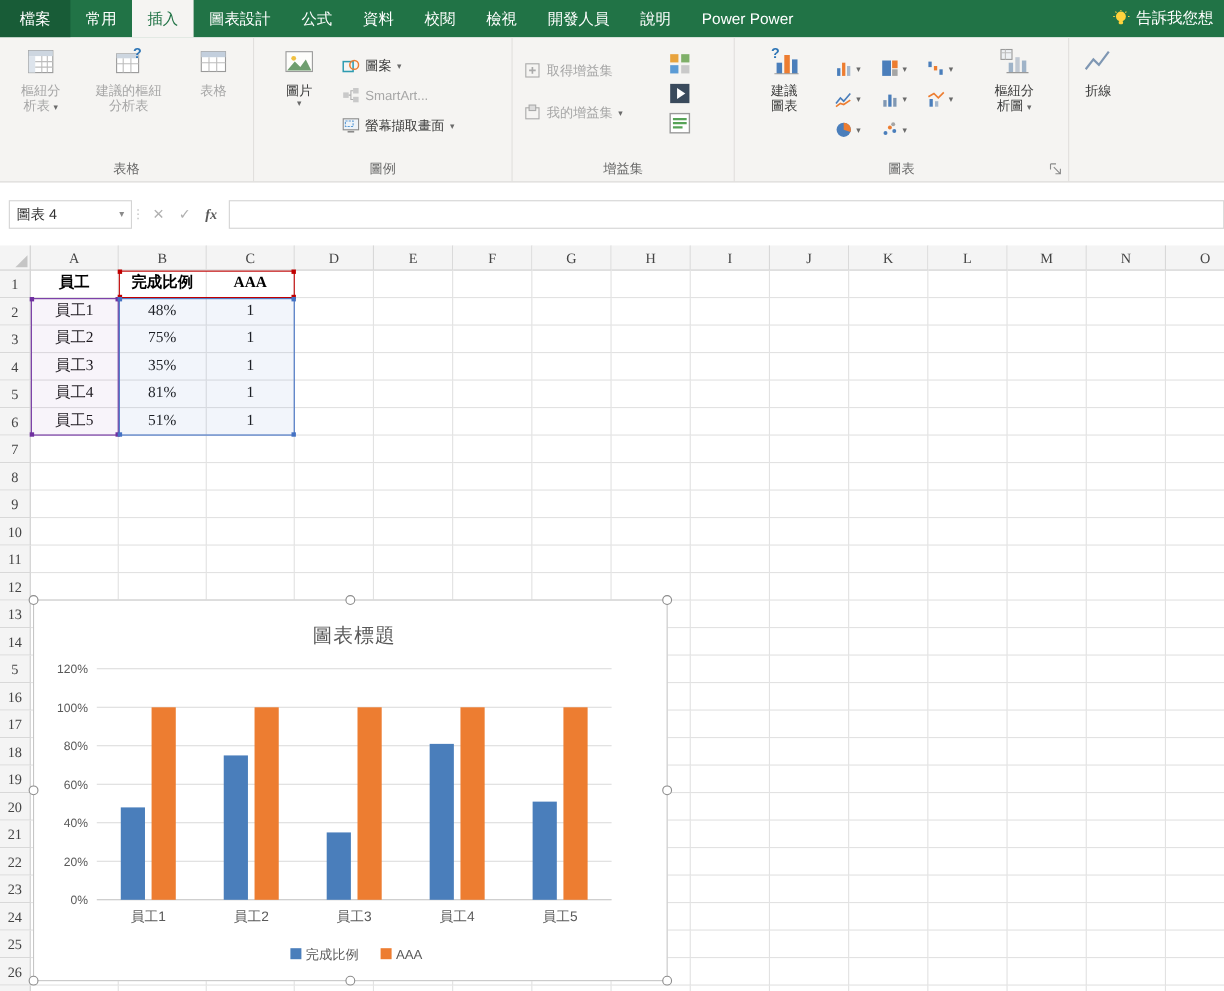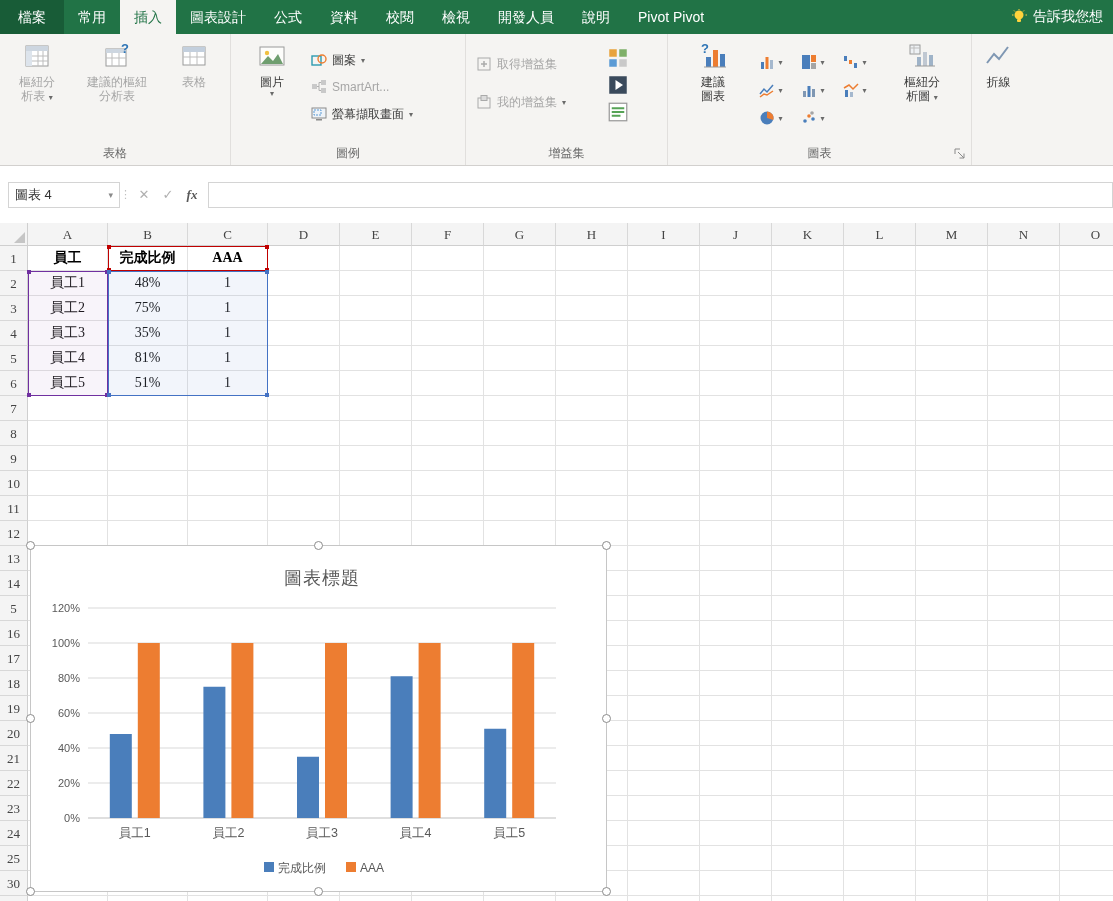--- a/index.html
+++ b/index.html
@@ -105,21 +105,21 @@
     <div id="main-tabs" style="display:flex">
         <div class="tab">常用</div>
         <div class="tab active">插入</div>
         <div class="tab">圖表設計</div>
         <div class="tab">公式</div>
         <div class="tab">資料</div>
         <div class="tab">校閱</div>
         <div class="tab">檢視</div>
         <div class="tab">開發人員</div>
         <div class="tab">說明</div>
-        <div class="tab">Pivot Pivot</div>
+        <div class="tab">Power Power</div>
       </div>
     <div class="tellme">
       <svg class="icon16" viewBox="0 0 16 16">
         <circle cx="8" cy="6" r="4.5" fill="#ffd33d"></circle>
         <rect x="6" y="10" width="4" height="3" rx="1" fill="#ffd33d"></rect>
         <path d="M8 1v-1M2.5 6h-1.5M14.5 6h1.5M4 2.5 3 1.5M12 2.5 13 1.5" stroke="#ffd33d" stroke-width="1"></path>
       </svg>
       <span>告訴我您想</span>
     </div>
   </div>
@@ -827,21 +827,21 @@
           <div class="cell" style="width: 72px;"></div>
           <div class="cell" style="width: 72px;"></div>
           <div class="cell" style="width: 72px;"></div>
           <div class="cell" style="width: 72px;"></div>
           <div class="cell" style="width: 72px;"></div>
           <div class="cell" style="width: 72px;"></div>
           <div class="cell" style="width: 72px;"></div>
           <div class="cell" style="width: 72px;"></div>
         </div>
         <div class="grid-row">
-          <div class="row-h">30</div>
+          <div class="row-h">26</div>
           <div class="cell" style="width: 80px;"></div>
           <div class="cell" style="width: 80px;"></div>
           <div class="cell" style="width: 80px;"></div>
           <div class="cell" style="width: 72px;"></div>
           <div class="cell" style="width: 72px;"></div>
           <div class="cell" style="width: 72px;"></div>
           <div class="cell" style="width: 72px;"></div>
           <div class="cell" style="width: 72px;"></div>
           <div class="cell" style="width: 72px;"></div>
           <div class="cell" style="width: 72px;"></div>

